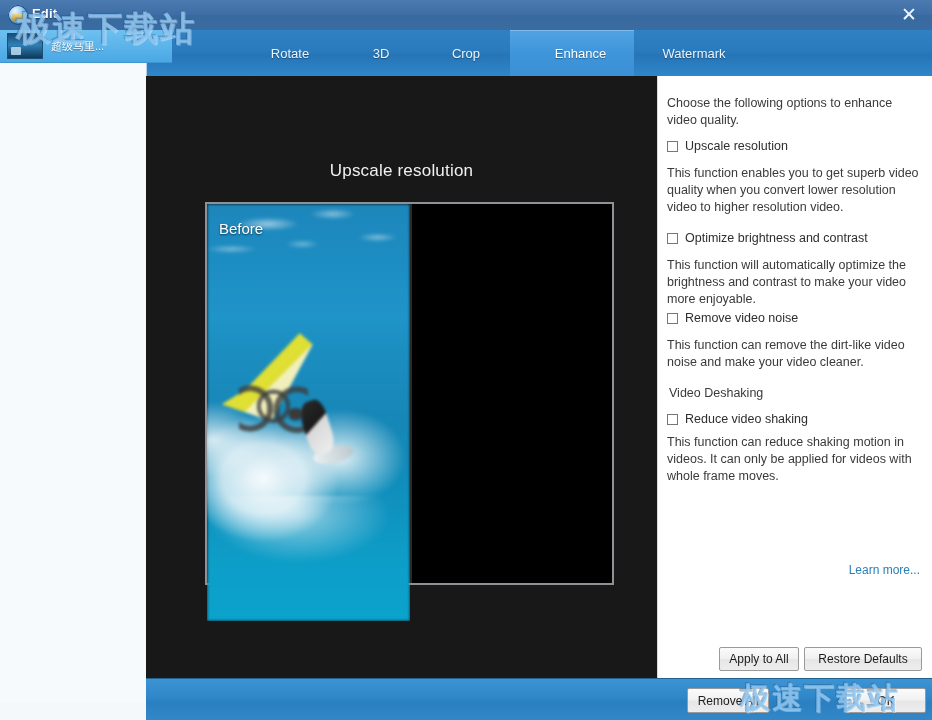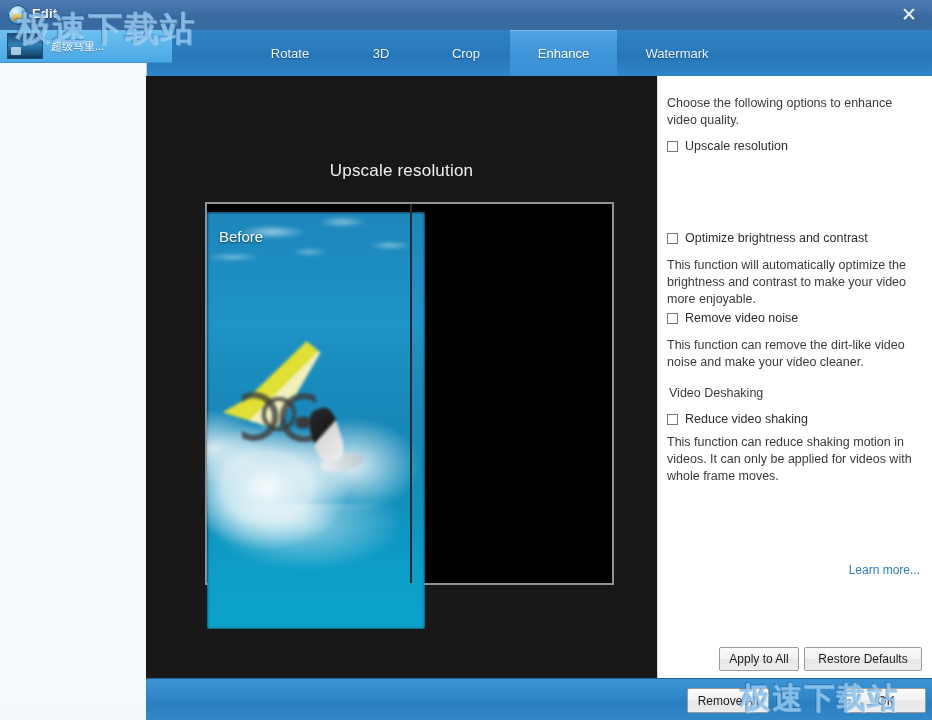--- a/index.html
+++ b/index.html
@@ -48,21 +48,21 @@
     text-shadow:0 1px 1px rgba(0,0,0,.35);
   }
   .tab.active{
     background:linear-gradient(to bottom,#51a4e4 0%,#3f95da 50%,#3a8fd5 100%);
     color:#ffffff;box-shadow:inset 0 1px 0 rgba(255,255,255,.25);
   }
   .tab-rotate{width:100px;}
   .tab-3d{width:82px;}
   .tab-crop{width:88px;align-items:center;}
   .tab-effect{width:100px;}
-  .tab-enhance{width:107px;}
+  .tab-enhance{width:107px;padding-left:17px;}
   .tab-watermark{width:120px;}
 
   
   .sidebar{
     position:absolute;left:0;top:30px;width:146px;height:690px;
     background:#f4f8fb;border-right:1px solid #b9cfe2;
   }
   .file-item{
     position:absolute;left:0;top:0;width:172px;height:32px;
     background:linear-gradient(to bottom,#6ec0f0,#4aa8e4);
@@ -90,21 +90,21 @@
     background:#181818;
   }
   .preview-title{
     position:absolute;left:0;top:85px;width:511px;text-align:center;
     color:#f0f0f0;font-size:17px;letter-spacing:.2px;
   }
   .compare-frame{
     position:absolute;left:59px;top:126px;width:409px;height:383px;
     border:2px solid #8e9196;box-sizing:border-box;background:#000;
   }
-  .pane{position:absolute;top:8px;height:417px;overflow:hidden;padding-left:15px;}
+  .pane{position:absolute;top:0;height:417px;overflow:hidden;}
   .pane-before{left:0;width:203px;}
   .pane-after{left:205px;width:202px;}
   .divider{position:absolute;left:203px;top:0;width:2px;height:379px;background:#2a2a2a;}
   .pane-label{
     position:absolute;top:16px;color:#ffffff;font-size:15px;z-index:6;
     text-shadow:0 1px 2px rgba(0,0,0,.6);
   }
   .label-before{left:12px;}
   .label-after{right:12px;}
 
@@ -283,20 +283,21 @@
   </div>
 
   <div class="options">
 
     <div class="opt-text intro">Choose the following options to enhance video quality.</div>
 
     <div class="chk-row" style="top:63px;">
       <span class="chk"></span>
       <span class="chk-label">Upscale resolution</span>
     </div>
+    <div class="opt-text desc" style="top:89px;">This function enables you to get superb video quality when you convert lower resolution video to higher resolution video.</div>
 
     <div class="chk-row" style="top:155px;">
       <span class="chk"></span>
       <span class="chk-label">Optimize brightness and contrast</span>
     </div>
     <div class="opt-text desc" style="top:181px;">This function will automatically optimize the brightness and contrast to make your video more enjoyable.</div>
 
     <div class="chk-row" style="top:235px;">
       <span class="chk"></span>
       <span class="chk-label">Remove video noise</span>

